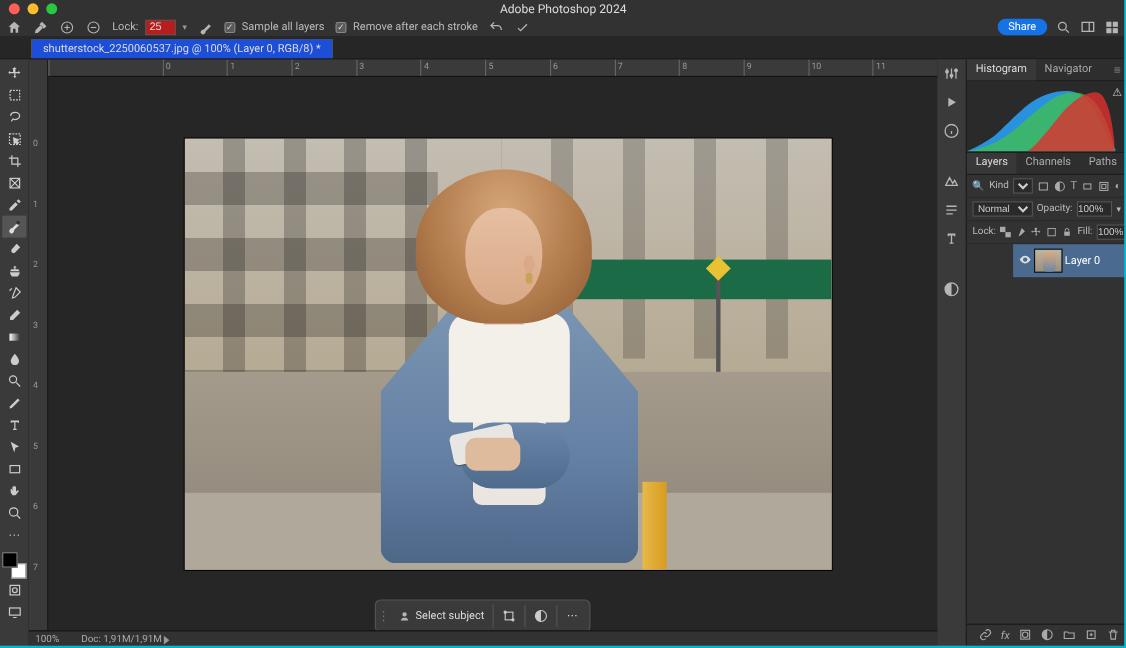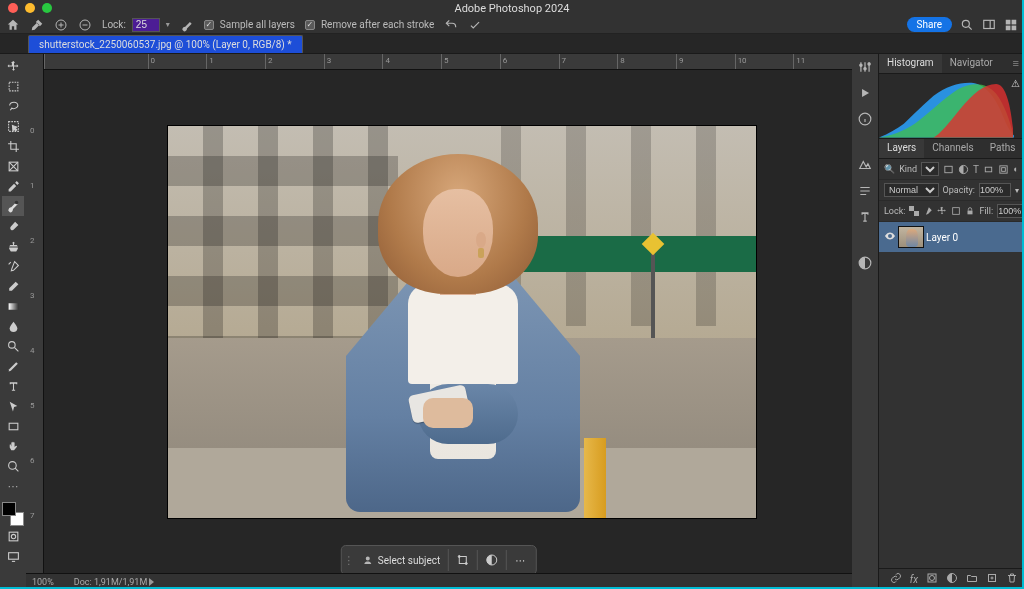--- a/index.html
+++ b/index.html
@@ -6,21 +6,21 @@
   html, body { width: 1024px; height: 589px; overflow: hidden; background: #323232; font-family: -apple-system, BlinkMacSystemFont, "Segoe UI", Roboto, sans-serif; color: #ccc; font-size: 11px; user-select: none; }
   .window-controls { position: absolute; top: 3px; left: 8px; display: flex; gap: 7px; z-index: 100; }
   .wc { width: 10px; height: 10px; border-radius: 50%; }
   .wc.r { background: #ff5f57; }
   .wc.y { background: #febc2e; }
   .wc.g { background: #28c840; }
   .titlebar { height: 16px; display: flex; align-items: center; justify-content: center; background: #323232; font-size: 11px; color: #ddd;}
   .topbar { height: 18px; display: flex; align-items: center; background: #323232; border-bottom: 1px solid #222; padding: 0 6px; gap: 10px; }
   .topbar .seg { display: flex; align-items: center; gap: 6px; }
   .topbar label { font-size: 10px; color: #bbb; }
-  .size-input { width: 28px; height: 14px; background: #4c1d95; border: 1px solid #555; color: #ddd; font-size: 10px; padding: 0 3px; }
+  .size-input { width: 28px; height: 14px; background: #b91c1c; border: 1px solid #555; color: #ddd; font-size: 10px; padding: 0 3px; }
   .chk { width: 10px; height: 10px; background: #5a5a5a; border:1px solid #888; border-radius:2px; display:inline-flex; align-items:center; justify-content:center; font-size:8px; color:#ddd;}
   .share-btn { background: #1473e6; color: #fff; border-radius: 10px; padding: 2px 10px; font-size: 10px; margin-left:auto;}
   .topbar .right { margin-left: auto; display:flex; align-items:center; gap:8px;}
   .icon { width: 14px; height: 14px; display:inline-flex; align-items:center; justify-content:center; opacity:.85;}
   .tabstrip { height: 20px; background: #262626; display: flex; align-items: flex-end; padding-left: 28px; border-bottom:1px solid #1a1a1a;}
   .doctab { background: #1d4ed8; padding: 3px 10px; font-size: 10px; color: #ddd; border-top:1px solid #555; border-left:1px solid #555; border-right:1px solid #555; border-radius:2px 2px 0 0;}
   .main { display:flex; height: 535px; }
   
   .toolbox { width: 26px; background: #3a3a3a; display:flex; flex-direction:column; align-items:center; padding-top:2px; gap:0;}
   .tool { width:22px; height:20px; display:flex; align-items:center; justify-content:center; cursor:pointer;}
@@ -77,21 +77,21 @@
   .ptab { padding:3px 8px; font-size:10px; color:#aaa; cursor:pointer;}
   .ptab.active { background:#383838; color:#ddd;}
   .panel-menu{margin-left:auto; padding:3px 5px; color:#888; cursor:pointer;}
   .histo { height:64px; background:#2a2a2a; position:relative; overflow:hidden;}
   .histo svg{position:absolute;inset:0;}
   .histo .warn{position:absolute;right:4px;top:4px;color:#ccc;font-size:10px;}
   .layerpanel { flex:1; display:flex; flex-direction:column; background:#323232;}
   .lrow { display:flex; align-items:center; gap:4px; padding:3px 5px; border-bottom:1px solid #2a2a2a; font-size:9px; color:#bbb;}
   .lrow select,.lrow input{ background:#2a2a2a;border:1px solid #555;color:#ccc;font-size:9px;height:14px;}
   .mini-ic { width:12px;height:12px;display:inline-flex;align-items:center;justify-content:center;}
-  .layeritem { display:flex; align-items:center; gap:2px; padding:4px 5px; background:#4a6a8f;}
+  .layeritem { display:flex; align-items:center; gap:2px; padding:4px 5px; background:#4a6a8f;margin-left:42px;}
   .eye { width:12px; font-size:10px;color:#ddd;}
   .thumb { width:26px;height:22px;background:linear-gradient(180deg,#c2b5a0,#9c8f7b);border:1px solid #111;position:relative;}
   .thumb::after{content:"";position:absolute;left:7px;top:2px;width:12px;height:18px;background:linear-gradient(180deg,#dca97c,#6e87a5);border-radius:40% 40% 4px 4px;}
   .layerfooter { margin-top:auto; display:flex; align-items:center; gap:8px; padding:3px 6px; border-top:1px solid #1a1a1a; font-size:10px; color:#aaa; justify-content:flex-end;}
   .sep{height:1px;background:#1a1a1a;}
   .cyan-edge{position:absolute;top:0;right:0;width:2px;height:100%;background:#00bcd4;}
   .cyan-edge2{position:absolute;bottom:0;left:0;width:100%;height:2px;background:#00bcd4;}
   .ruler-tick-v{position:absolute;left:4px;font-size:8px;color:#999;}
 </style>
 </head>

